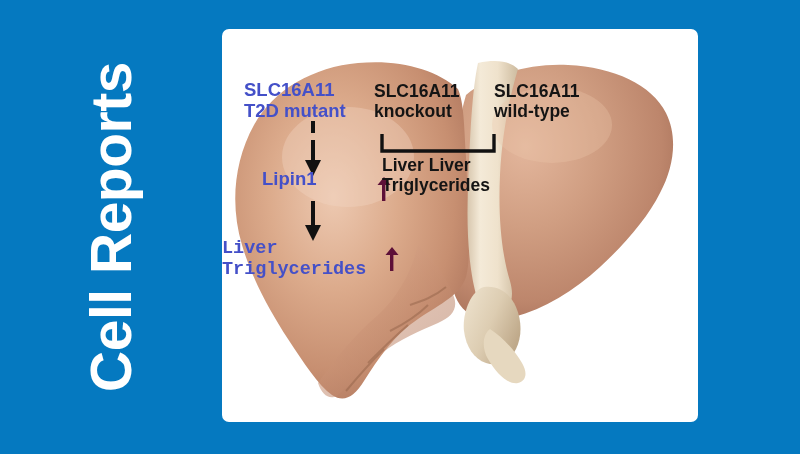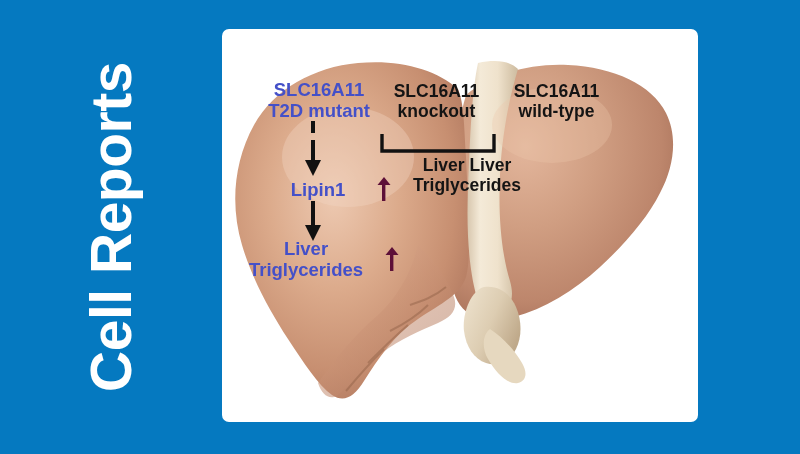--- a/index.html
+++ b/index.html
@@ -60,21 +60,20 @@
     position: absolute;
     left: 0;
     top: 0;
     width: 476px;
     height: 393px;
   }
 
   
   .fig-label {
     position: absolute;
-    text-align: center;
     line-height: 1.14;
     font-family: "Liberation Sans", sans-serif;
     font-weight: bold;
     white-space: pre-line;
   }
   .lbl-blue  { color: #4450c8; }
   .lbl-black { color: #141414; }
 
   #label-mutant {
     left: 22px;
@@ -95,30 +94,31 @@
     font-size: 17.5px;
   }
   #label-normal {
     left: 160px;
     top: 127px;
     width: 170px;
     font-size: 17.5px;
   }
   #label-lipin1 {
     left: 40px;
-    top: 150px;
+    top: 139px;
     width: 112px;
     font-size: 18.5px;
-    text-align: center;
+    text-align: left;
   }
   #label-livertg {
-    left: 8px;
+    left: 0;
     top: 209px;
     width: 152px;
     font-size: 18.5px;
+    font-family: Liberation Mono, monospace;
   }
 
   .updown-arrow {
     position: absolute;
     width: 14px;
     height: 24px;
   }
   #arrow-lipin1-up { left: 155px; top: 148px; }
   #arrow-tg-up     { left: 163px; top: 218px; }
 

